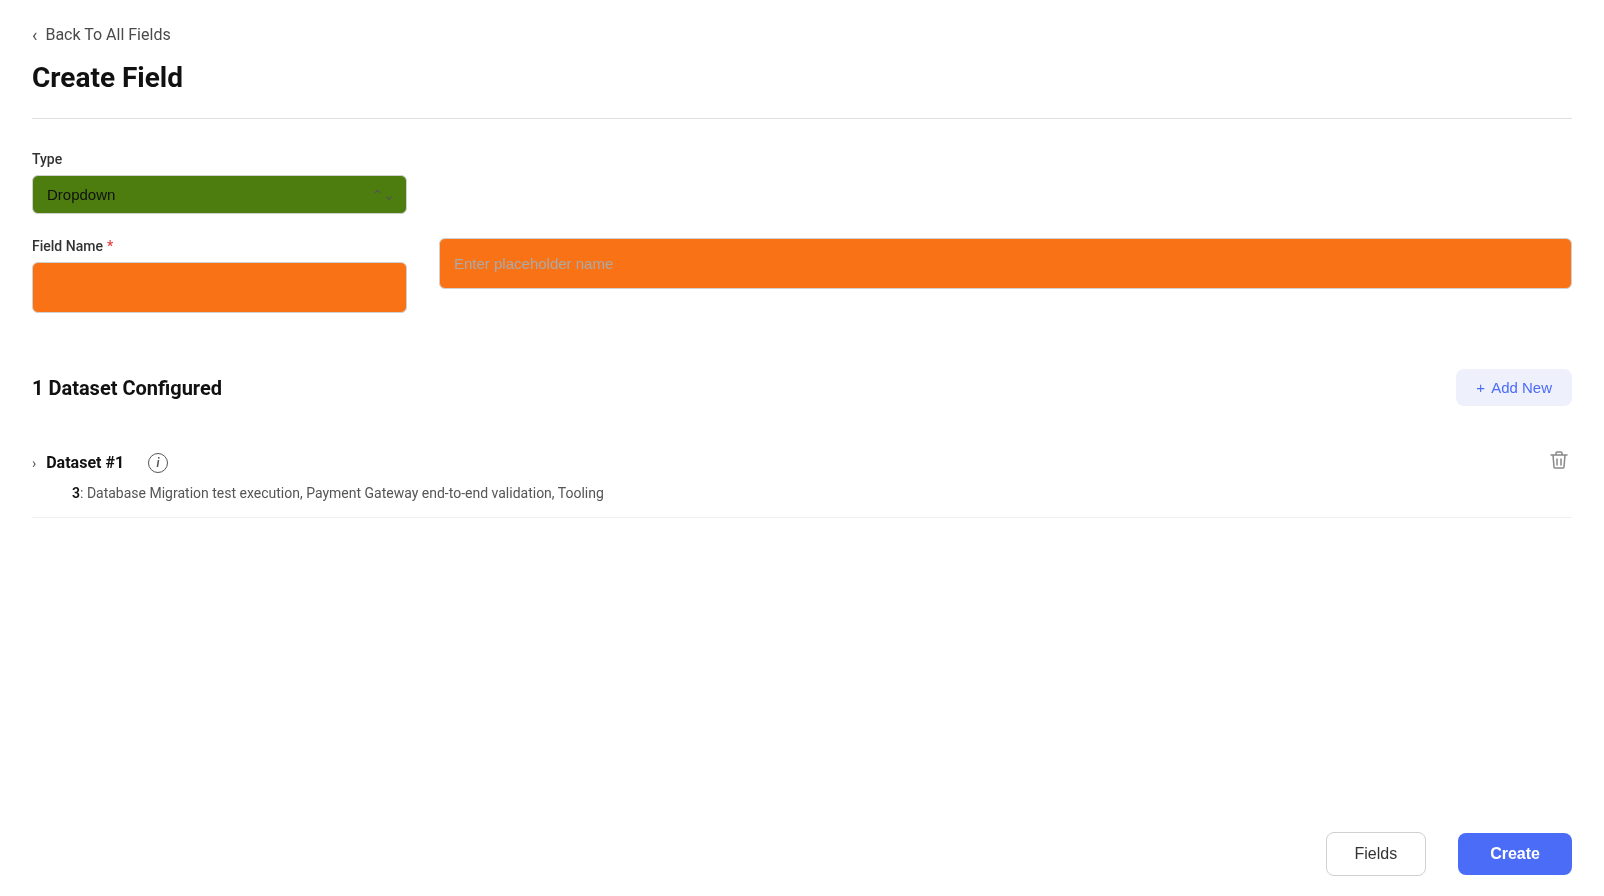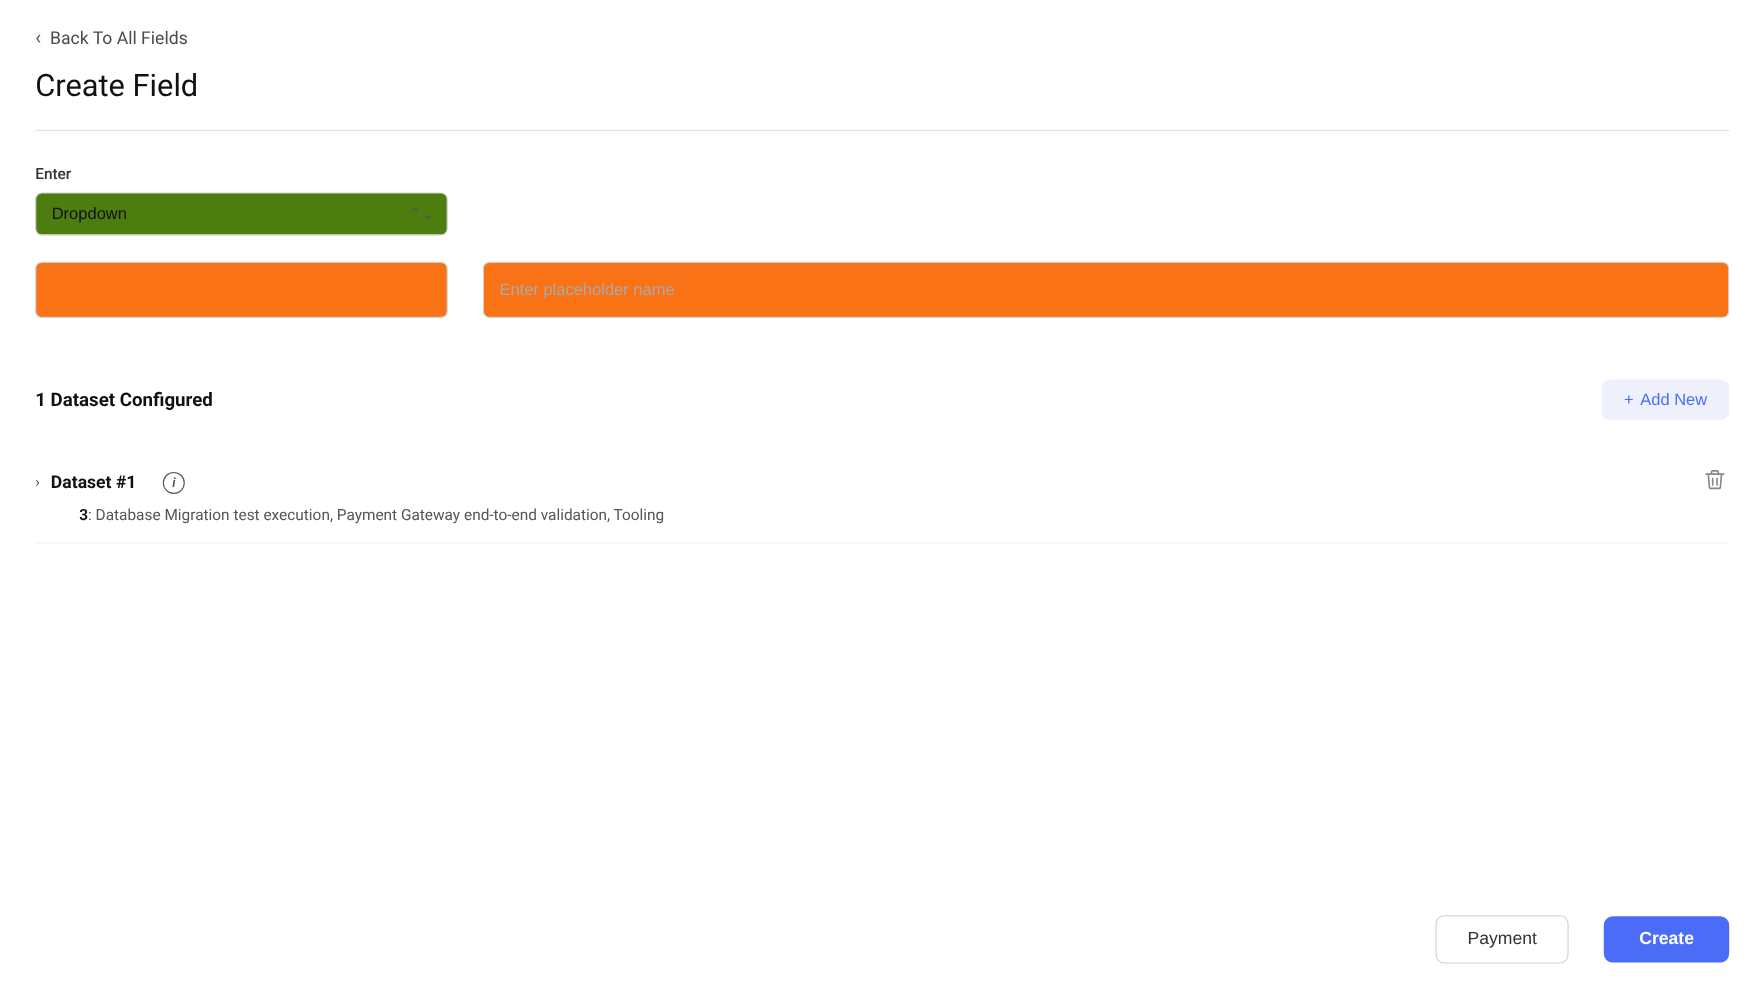--- a/index.html
+++ b/index.html
@@ -34,21 +34,21 @@
       width: fit-content;
     }
 
     .back-chevron {
       font-size: 18px;
       color: #555;
     }
 
     .page-title {
       font-size: 28px;
-      font-weight: 400;
+      font-weight: 700;
       color: #111;
       margin-bottom: 24px;
     }
 
     .divider {
       border: none;
       border-top: 1px solid #e0e0e0;
       margin-bottom: 32px;
     }
 
@@ -137,21 +137,21 @@
     }
 
     .dataset-header {
       display: flex;
       align-items: center;
       justify-content: space-between;
       margin-bottom: 24px;
     }
 
     .dataset-count-title {
-      font-size: 17px;
+      font-size: 20px;
       font-weight: 700;
       color: #111;
     }
 
     .add-new-btn {
       display: flex;
       align-items: center;
       gap: 6px;
       padding: 10px 20px;
       background: #eef0fb;
@@ -275,32 +275,36 @@
     <span>Back To All Fields</span>
   </a>
 
   <h1 class="page-title">Create Field</h1>
 
   <hr class="divider">
 
   <div class="form-section">
     <div class="field-group">
       <label class="field-label">
-        <span>Enter</span>
+        <span>Type</span>
       </label>
       <div class="select-wrapper">
         <select class="form-select">
           <option>Dropdown</option>
         </select>
         <span class="select-chevron">⌃⌄</span>
       </div>
     </div>
 
     <div class="two-col-row">
       <div class="col-left field-group">
+        <label class="field-label">
+          <span>Field Name</span>
+          <span class="required-star">*</span>
+        </label>
         <input class="form-input" type="text" style="">
       </div>
       <div class="col-right field-group">
         <input class="form-input" type="text" placeholder="Enter placeholder name" style="">
       </div>
     </div>
   </div>
 
   <div class="dataset-section">
     <div class="dataset-header">
@@ -328,15 +332,15 @@
       </div>
       <div class="dataset-summary">
         <span class="dataset-count-num">3</span><span>: </span><span>Database Migration test execution, Payment Gateway end-to-end validation, Tooling</span>
       </div>
     </div>
   </div>
 
 </div>
 
 <div class="footer-actions">
-  <button class="cancel-btn">Payment</button>
+  <button class="cancel-btn">Fields</button>
   <button class="create-btn">Create</button>
 </div>
 
 </body></html>

